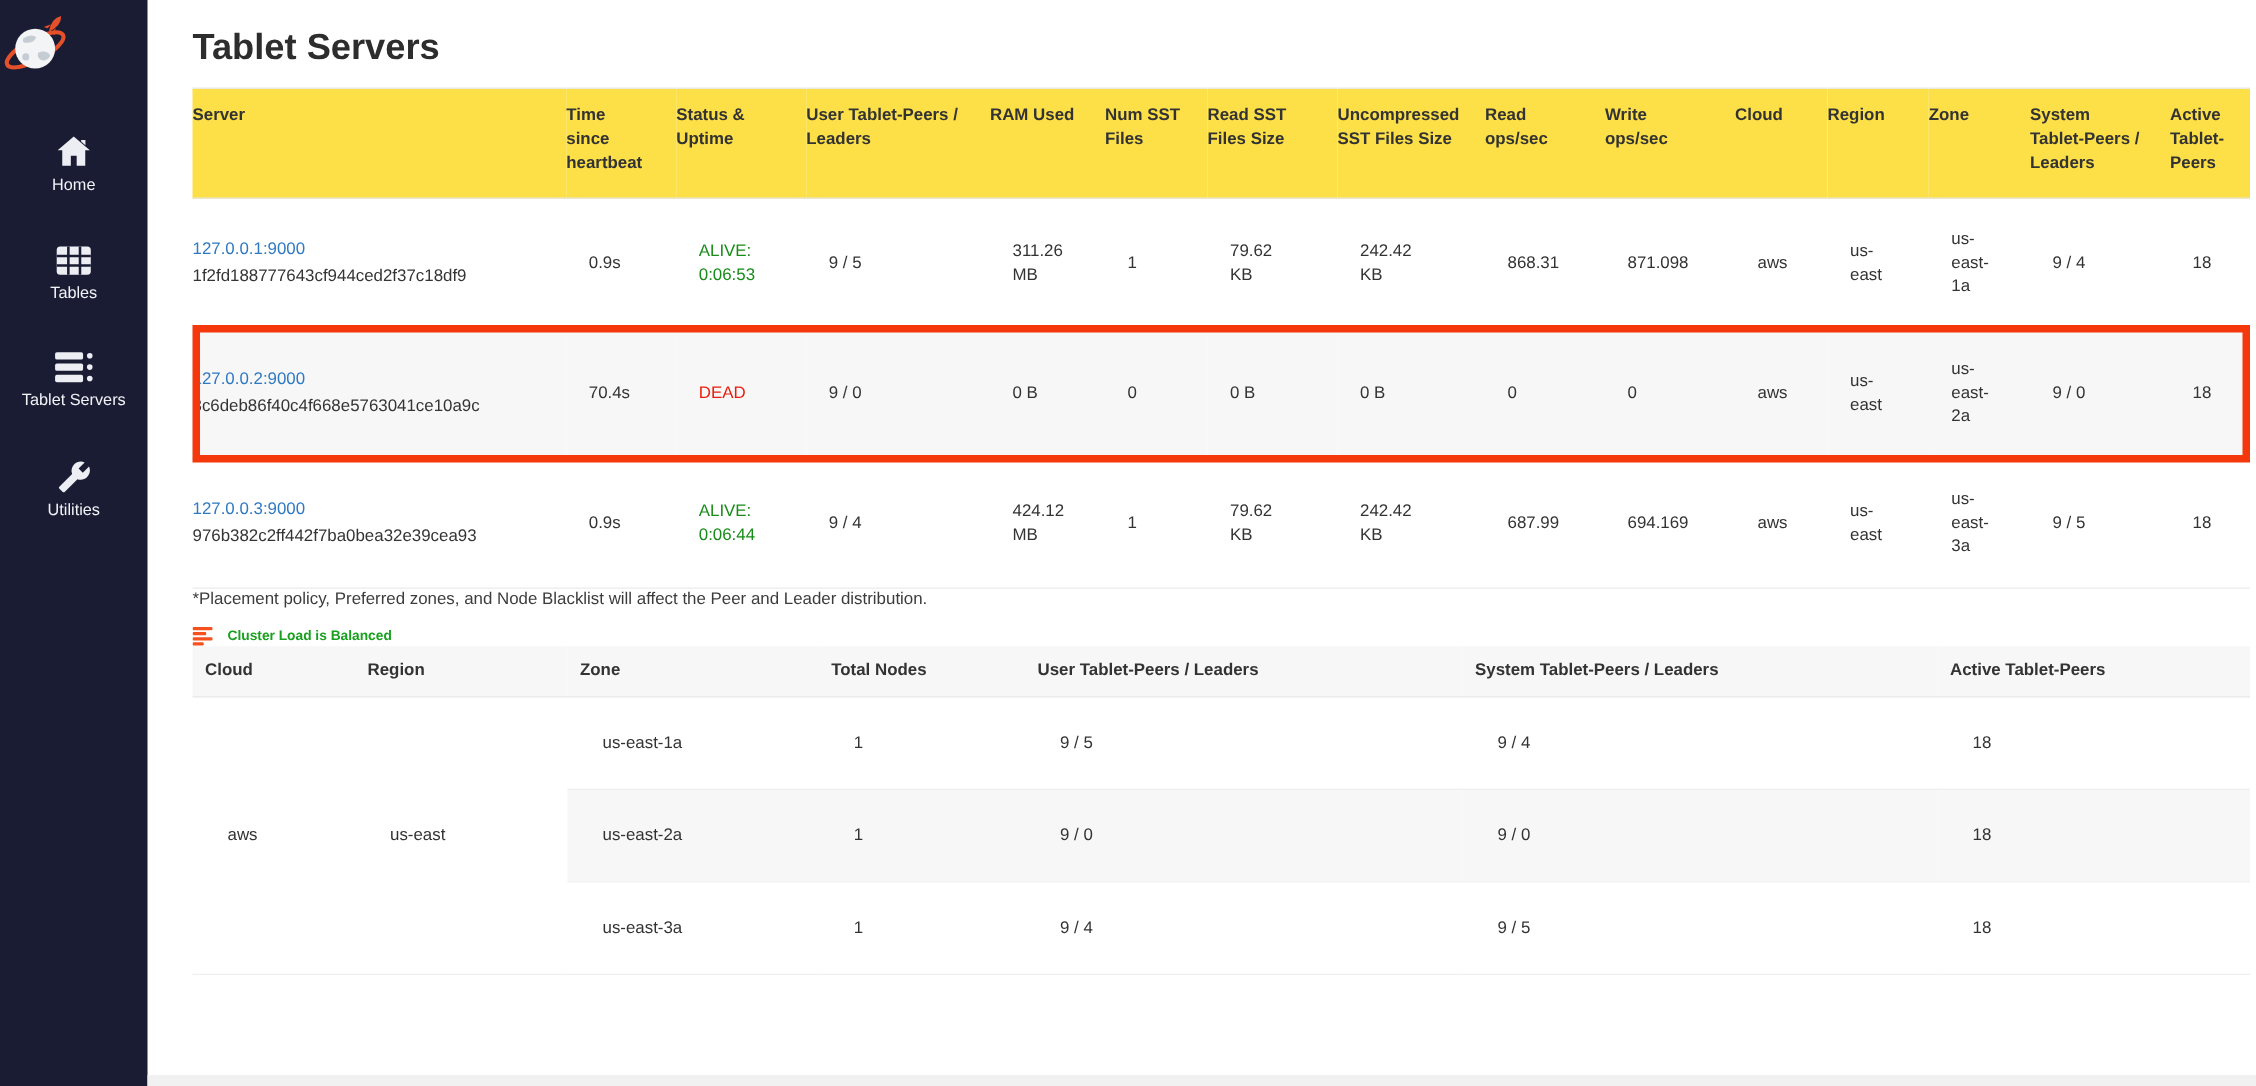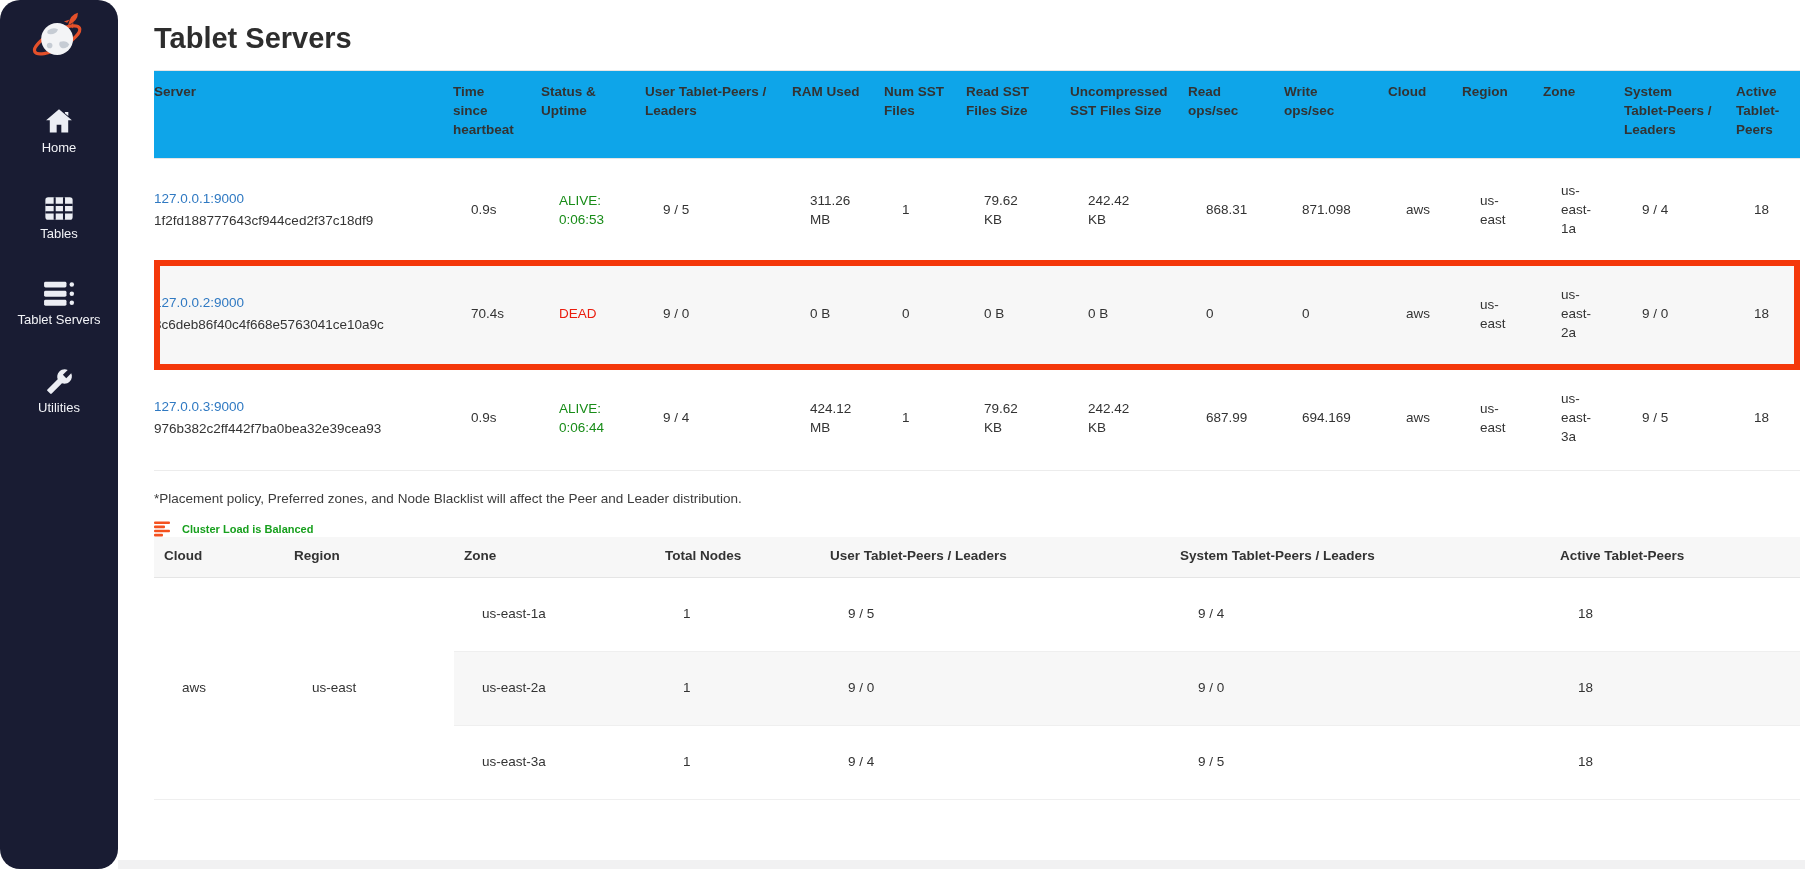--- a/index.html
+++ b/index.html
@@ -9,58 +9,58 @@
   }
   *{box-sizing:border-box;}
   html,body{margin:0;padding:0;}
   body{
     width:1805px;height:869px;overflow:hidden;background:#fff;position:relative;
     font-family:"Liberation Sans","DejaVu Sans",sans-serif;color:var(--text);
   }
   
   .sidebar{
     position:absolute;left:0;top:0;width:118px;height:869px;background:var(--sidebar);
-    display:flex;flex-direction:column;align-items:center;border-radius:20px;
+    display:flex;flex-direction:column;
   }
   .logo{margin-top:8px;width:60px;height:60px;cursor:pointer;}
   .nav{margin-top:40px;display:flex;flex-direction:column;gap:40px;width:100%;}
   .nav-item{display:flex;flex-direction:column;align-items:center;gap:5px;cursor:pointer;width:100%;}
   .nav-item svg{display:block;}
   .nav-label{color:#f2f3f7;font-size:13px;line-height:1.2;text-align:center;white-space:nowrap;}
   
   .main{position:absolute;left:118px;top:0;right:0;bottom:0;padding:0 5px 0 36px;}
   h1.page-title{margin:22px 0 15px;font-size:29px;font-weight:bold;color:#2d2d2d;}
   h2.section-title{margin:19px 0 12px;font-size:24px;font-weight:bold;color:#2d2d2d;}
   
   .table1-wrap{position:relative;}
   table{border-collapse:collapse;table-layout:fixed;width:1646px;font-size:13.5px;line-height:1.4;}
   .servers{border-top:1px solid var(--border);}
   .servers thead th{
     height:88px;vertical-align:top;text-align:left;font-weight:bold;
-    padding:12px 20px 8px 0;background:#0ea5e9;border-bottom:1px solid var(--border);
+    padding:12px 20px 8px 0;background:#fde047;border-bottom:1px solid var(--border);
   }
   .servers tbody td{
     height:104px;vertical-align:middle;text-align:left;
     padding:8px 20px 8px 18px;border-bottom:1px solid #ececec;
   }
   .servers tbody td.col-server{padding-left:0;}
   .servers tbody tr.striped td{background:var(--stripe);}
   a.server-link{color:var(--link);text-decoration:none;cursor:pointer;}
   .uuid{color:#343434;margin-top:3px;}
   .status-cell.alive{color:var(--alive);margin-top:32px;}
   .status-cell.dead{color:var(--dead);}
   td.nv span{display:inline-block;max-width:52px;}
   td.geo span{display:inline-block;max-width:46px;}
   
   .highlight-box{
     position:absolute;left:0;top:190px;width:1646px;height:110px;
     border:6px solid var(--highlight);pointer-events:none;
   }
   
-  .footnote{margin-top:20px;font-size:13.5px;color:#3c3c3c;}
+  .footnote{font-size:13.5px;color:#3c3c3c;}
   .balance{margin-top:15px;display:flex;align-items:center;gap:10px;
     color:var(--balanced);font-weight:bold;font-size:11px;}
   .balance svg{flex:0 0 auto;}
   
   .zones thead th{
     height:40px;vertical-align:middle;text-align:left;font-weight:bold;
     padding:4px 12px 4px 10px;background:var(--stripe);border-bottom:1px solid var(--border);
   }
   .zones tbody td{
     height:74px;vertical-align:middle;text-align:left;padding:8px 12px 8px 28px;

